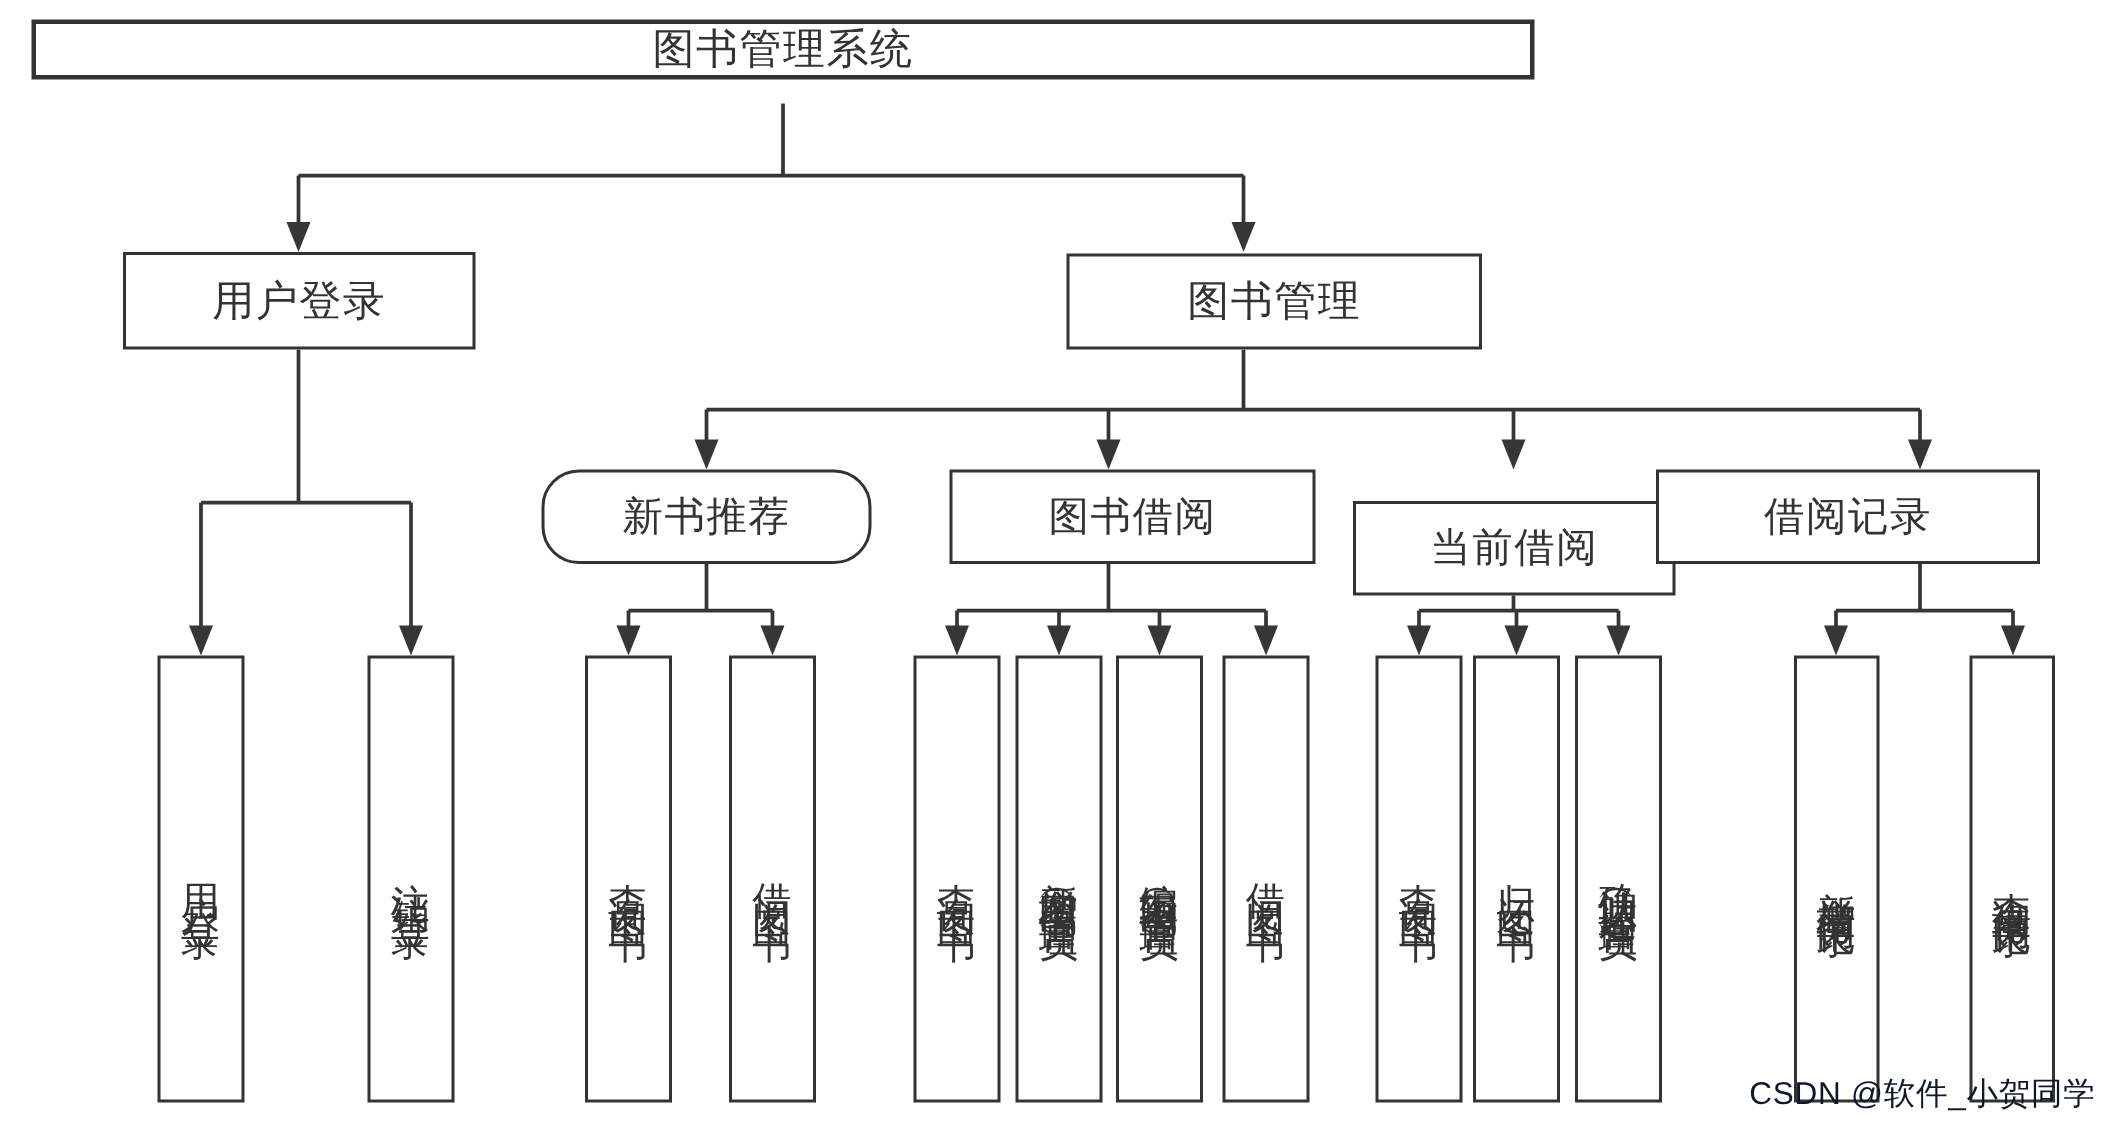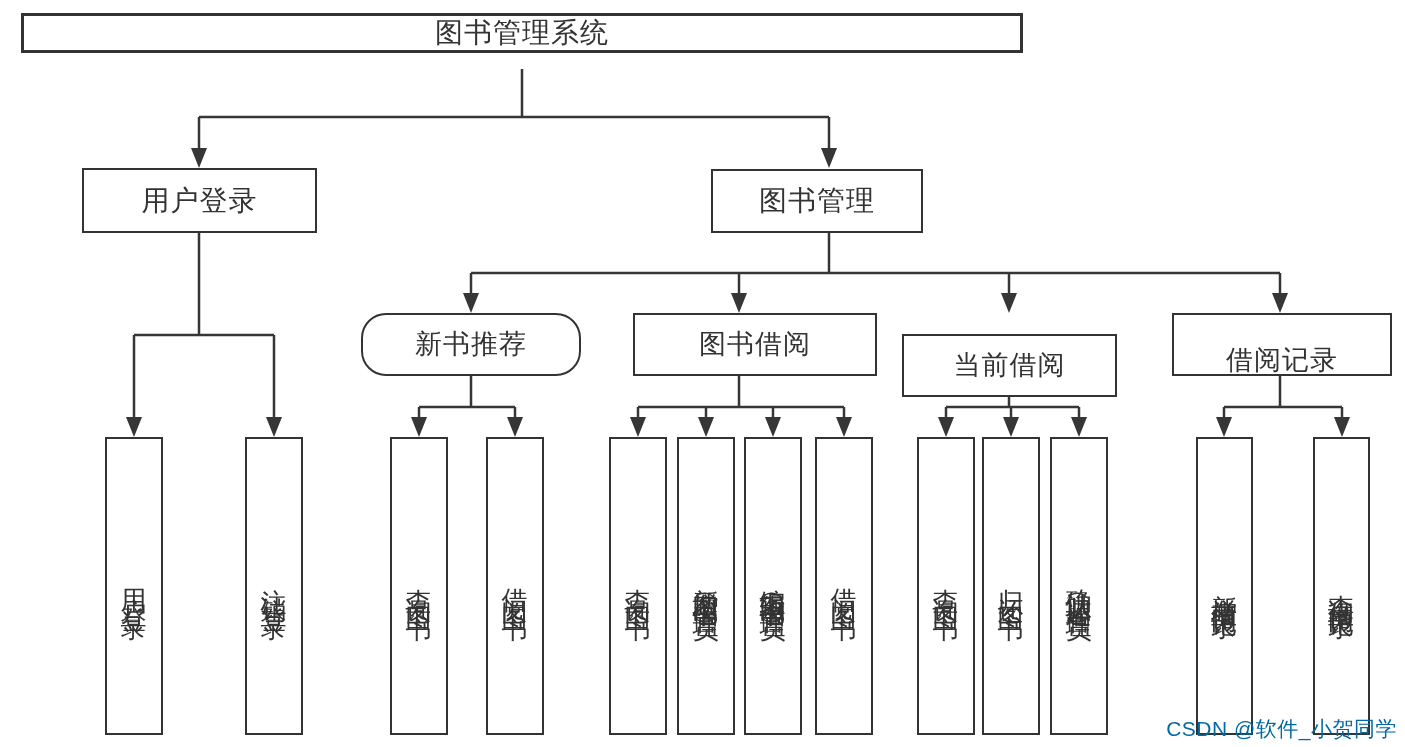--- a/index.html
+++ b/index.html
@@ -19,21 +19,21 @@
   .lvl3{top:313px;height:63px;font-size:27px;}
   .leaf{top:437px;height:298px;width:58px;font-size:26px;}
   .vtext{
     writing-mode:vertical-rl;text-orientation:mixed;line-height:1;
     letter-spacing:9px;white-space:nowrap;
   }
   .vtext.tight{letter-spacing:4px;}
   .hlabel{line-height:1;letter-spacing:1px;}
   .watermark{
     position:absolute;right:8px;bottom:4px;z-index:5;
-    font-size:21px;color:#0369a1;letter-spacing:0.5px;
+    font-size:21px;color:#0f172a;letter-spacing:0.5px;
   }
 </style>
 </head>
 <body>
 
 <div class="canvas">
 
   <svg class="connectors" width="1405" height="747">
       <path d="M522,69 V117 M199,117 H829" fill="none" stroke="#363636" stroke-width="2.5"></path>
       <path d="M199,117 V150" fill="none" stroke="#363636" stroke-width="2.5"></path>
@@ -82,34 +82,34 @@
       <polygon points="1334,417 1350,417 1342,437" fill="#363636"></polygon>
     </svg>
 
   <div class="node root">
     <span class="hlabel">图书管理系统</span>
   </div>
 
   <div class="node lvl2" style="left:82px;width:235px;">
     <span class="hlabel">用户登录</span>
   </div>
-  <div class="node lvl2" style="left:711px;width:212px;top:169px;height:64px;">
+  <div class="node lvl2" style="left:711px;width:277px;top:169px;height:64px;">
     <span class="hlabel">图书管理</span>
   </div>
 
   <div class="node lvl3" style="left:361px;width:220px;border-radius:25px;">
     <span class="hlabel">新书推荐</span>
   </div>
   <div class="node lvl3" style="left:633px;width:244px;">
     <span class="hlabel">图书借阅</span>
   </div>
   <div class="node lvl3" style="left:902px;width:215px;margin-top:21px;">
     <span class="hlabel">当前借阅</span>
   </div>
-  <div class="node lvl3" style="left:1172px;width:220px;align-items:flex-end;">
+  <div class="node lvl3" style="left:1104px;width:256px;">
     <span class="hlabel">借阅记录</span>
   </div>
 
   <div class="node leaf" style="left:105px;">
     <span class="vtext">用户登录</span>
   </div>
   <div class="node leaf" style="left:245px;">
     <span class="vtext">注销登录</span>
   </div>
   <div class="node leaf" style="left:390px;">

